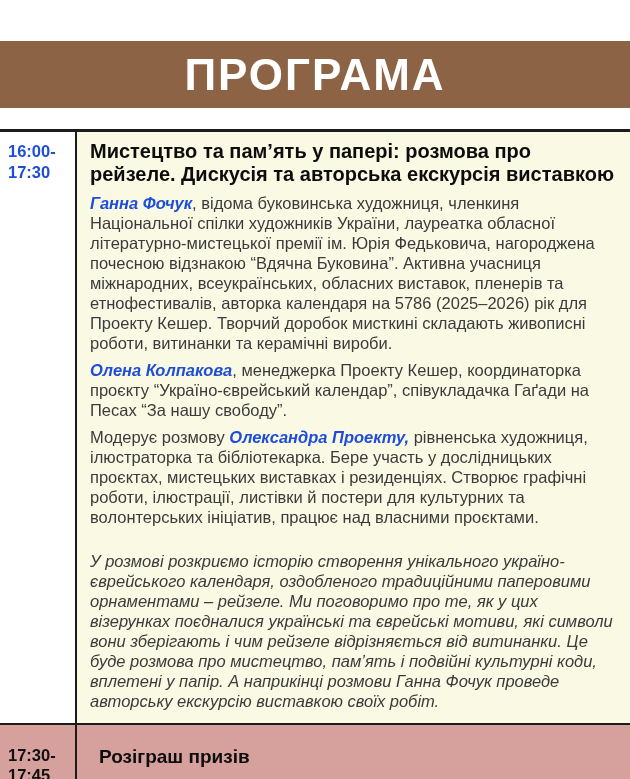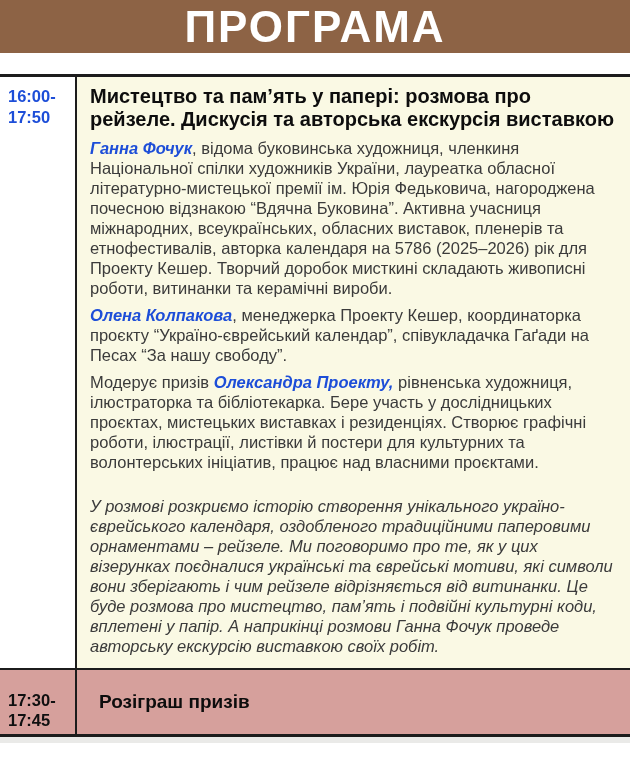--- a/index.html
+++ b/index.html
@@ -18,25 +18,26 @@
     padding: 0;
     background: #FFFFFF;
     font-family: "Liberation Sans", "DejaVu Sans", sans-serif;
   }
   .page {
     width: 630px;
     background: #FFFFFF;
   }
   .header-bar {
     width: 100%;
-    height: 53px;
+    height: 67px;
     background: var(--header_bg);
     display: flex;
     align-items: center;
     justify-content: center;
+    margin-top: 41px;
   }
   .program-title {
     margin: 0;
     color: var(--header_text);
     font-size: 44px;
     line-height: 53px;
     font-weight: 700;
     letter-spacing: 2px;
     white-space: nowrap;
   }
@@ -126,30 +127,30 @@
     <h1 class="program-title">ПРОГРАМА</h1>
   </header>
 
   <div class="gap"></div>
 
   <table class="schedule">
     <tbody>
       <tr>
         <td class="time-cell">
           <span>16:00-</span><br>
-          <span>17:50</span>
+          <span>17:30</span>
         </td>
         <td class="content-cell">
           <h2 class="session-title">Мистецтво та пам’ять у папері: розмова про рейзеле. Дискусія та авторська екскурсія виставкою</h2>
 
           <p><span class="speaker-name">Ганна Фочук</span><span>, відома буковинська художниця, членкиня Національної спілки художників України, лауреатка обласної літературно-мистецької премії ім. Юрія Федьковича, нагороджена почесною відзнакою “Вдячна Буковина”. Активна учасниця міжнародних, всеукраїнських, обласних виставок, пленерів та етнофестивалів, авторка календаря на 5786 (2025–2026) рік для Проекту Кешер. Творчий доробок мисткині складають живописні роботи, витинанки та керамічні вироби.</span></p>
 
           <p><span class="speaker-name">Олена Колпакова</span><span>, менеджерка Проекту Кешер, координаторка проєкту “Україно-єврейський календар”, співукладачка Гаґади на Песах “За нашу свободу”.</span></p>
 
-          <p><span>Модерує призів </span><span class="speaker-name">Олександра Проекту,</span><span> рівненська художниця, ілюстраторка та бібліотекарка. Бере участь у дослідницьких проєктах, мистецьких виставках і резиденціях. Створює графічні роботи, ілюстрації, листівки й постери для культурних та волонтерських ініціатив, працює над власними проєктами.</span></p>
+          <p><span>Модерує розмову </span><span class="speaker-name">Олександра Проекту,</span><span> рівненська художниця, ілюстраторка та бібліотекарка. Бере участь у дослідницьких проєктах, мистецьких виставках і резиденціях. Створює графічні роботи, ілюстрації, листівки й постери для культурних та волонтерських ініціатив, працює над власними проєктами.</span></p>
 
           <p class="abstract">У розмові розкриємо історію створення унікального україно-єврейського календаря, оздобленого традиційними паперовими орнаментами – рейзеле. Ми поговоримо про те, як у цих візерунках поєдналися українські та єврейські мотиви, які символи вони зберігають і чим рейзеле відрізняється від витинанки. Це буде розмова про мистецтво, пам’ять і подвійні культурні коди, вплетені у папір. А наприкінці розмови Ганна Фочук проведе авторську екскурсію виставкою своїх робіт.</p>
         </td>
       </tr>
 
       <tr class="prize-row">
         <td class="prize-time-cell">
           <span>17:30-</span><br>
           <span>17:45</span>
         </td>

